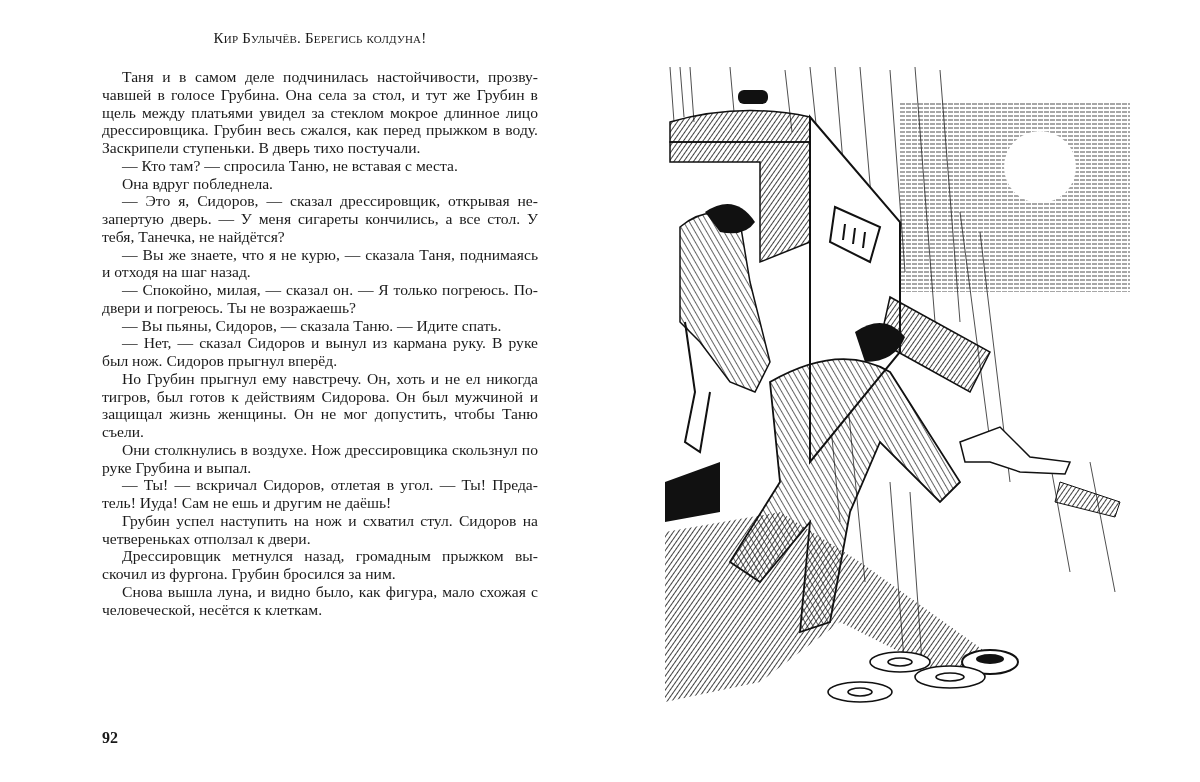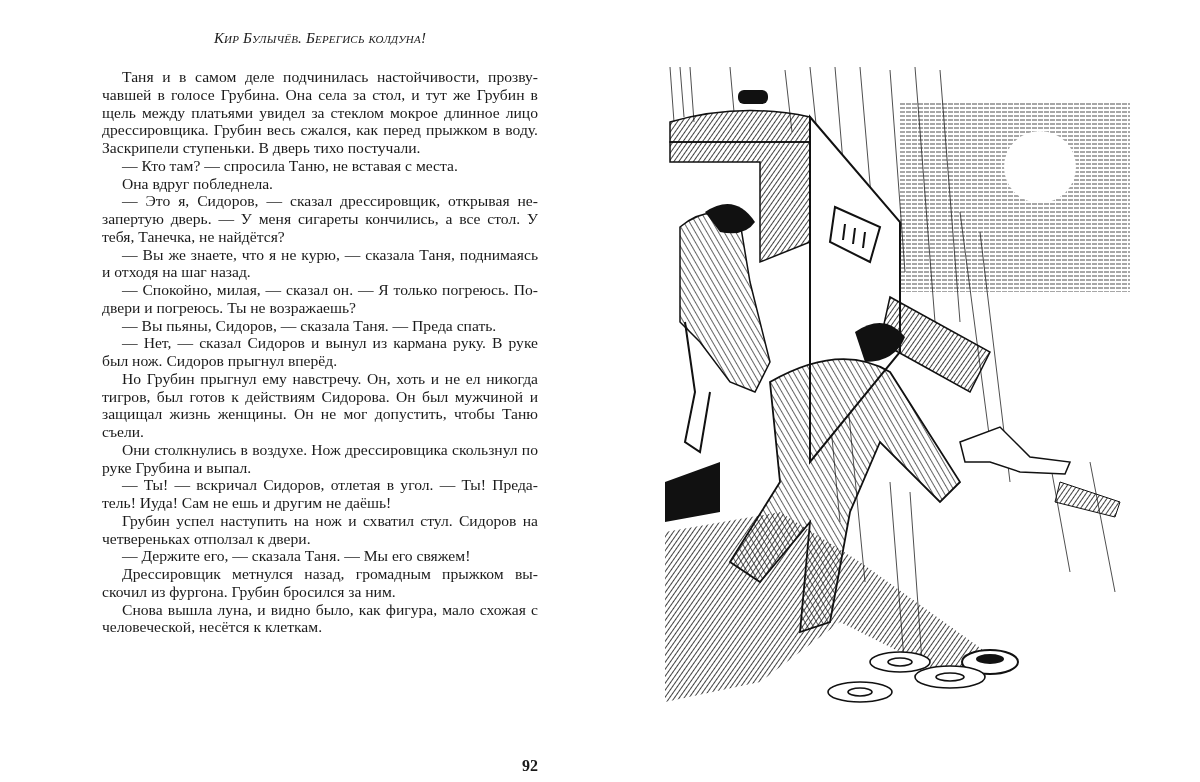--- a/index.html
+++ b/index.html
@@ -5,55 +5,54 @@
   html, body { margin: 0; padding: 0; }
   body {
     width: 1200px; height: 782px; background: #ffffff; position: relative;
     overflow: hidden; color: #1a1a1a;
     font-family: "DejaVu Serif", "Liberation Serif", serif;
   }
   .page-left { position: absolute; left: 0; top: 0; width: 600px; height: 782px; }
   .page-right { position: absolute; left: 600px; top: 0; width: 600px; height: 782px; }
   .running-head {
     position: absolute; top: 30px; left: 102px; width: 436px; text-align: center;
-    font-family: "Liberation Serif", serif; font-style: italic; font-size: 15px;
+    font-family: "Liberation Serif", serif; font-size: 15px;
     font-variant: small-caps; letter-spacing: 0.2px; color: #1a1a1a;
   }
   .text-block {
     position: absolute; top: 68px; left: 102px; width: 436px;
     font-family: "Liberation Serif", serif; font-size: 15.6px; line-height: 17.75px;
     text-align: justify; hyphens: manual;
   }
   .text-block p { margin: 0; text-indent: 20px; }
   .folio {
-    position: absolute; top: 729px; left: 102px; width: 436px; text-align: right;
-    font-family: "Liberation Serif", serif; font-weight: bold; font-size: 16px; margin-top: 28px;
+    position: absolute; top: 729px; left: 102px; width: 436px; text-align: left;
+    font-family: "Liberation Serif", serif; font-weight: bold; font-size: 16px;
   }
   .illustration { position: absolute; left: 60px; top: 62px; width: 470px; height: 650px; }
   .illustration svg { display: block; }
 </style>
 </head>
 <body>
 
 <div class="page-left">
   <div class="running-head">Кир Булычёв. Берегись колдуна!</div>
   <div class="text-block">
     <p>Таня и в самом деле подчинилась настойчивости, прозву­чавшей в голосе Грубина. Она села за стол, и тут же Грубин в щель между платьями увидел за стеклом мокрое длинное лицо дрессировщика. Грубин весь сжался, как перед прыжком в воду. Заскрипели ступеньки. В дверь тихо постучали.</p>
     <p>— Кто там? — спросила Таню, не вставая с места.</p>
     <p>Она вдруг побледнела.</p>
     <p>— Это я, Сидоров, — сказал дрессировщик, открывая не­запертую дверь. — У меня сигареты кончились, а все стол. У тебя, Танечка, не найдётся?</p>
     <p>— Вы же знаете, что я не курю, — сказала Таня, поднимаясь и отходя на шаг назад.</p>
     <p>— Спокойно, милая, — сказал он. — Я только погреюсь. По­двери и погреюсь. Ты не возражаешь?</p>
-    <p>— Вы пьяны, Сидоров, — сказала Таня. — Преда спать.</p>
+    <p>— Вы пьяны, Сидоров, — сказала Таню. — Идите спать.</p>
     <p>— Нет, — сказал Сидоров и вынул из кармана руку. В руке был нож. Сидоров прыгнул вперёд.</p>
     <p>Но Грубин прыгнул ему навстречу. Он, хоть и не ел никог­да тигров, был готов к действиям Сидорова. Он был мужчиной и защищал жизнь женщины. Он не мог допустить, чтобы Таню съели.</p>
     <p>Они столкнулись в воздухе. Нож дрессировщика скользнул по руке Грубина и выпал.</p>
     <p>— Ты! — вскричал Сидоров, отлетая в угол. — Ты! Преда­тель! Иуда! Сам не ешь и другим не даёшь!</p>
     <p>Грубин успел наступить на нож и схватил стул. Сидоров на четвереньках отползал к двери.</p>
-    <p>— Держите его, — сказала Таня. — Мы его свяжем!</p>
     <p>Дрессировщик метнулся назад, громадным прыжком вы­скочил из фургона. Грубин бросился за ним.</p>
     <p>Снова вышла луна, и видно было, как фигура, мало схожая с человеческой, несётся к клеткам.</p>
   </div>
   <div class="folio">92</div>
 </div>
 
 <div class="page-right">
   <div class="illustration">
     <svg width="470" height="650" viewBox="0 0 470 650" xmlns="http://www.w3.org/2000/svg">
       <defs>

